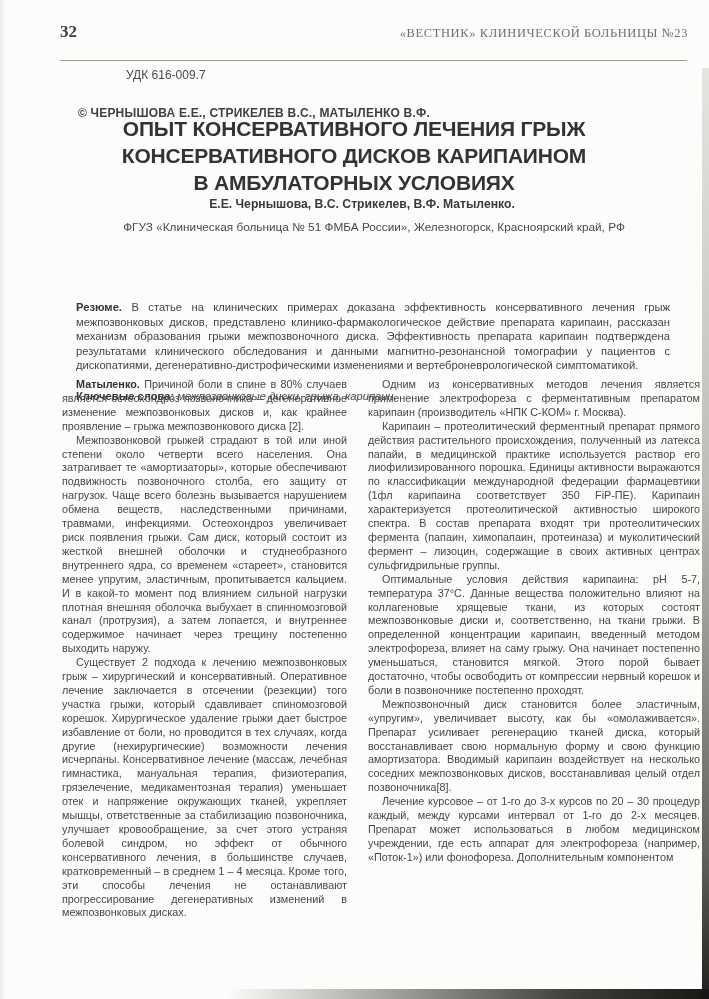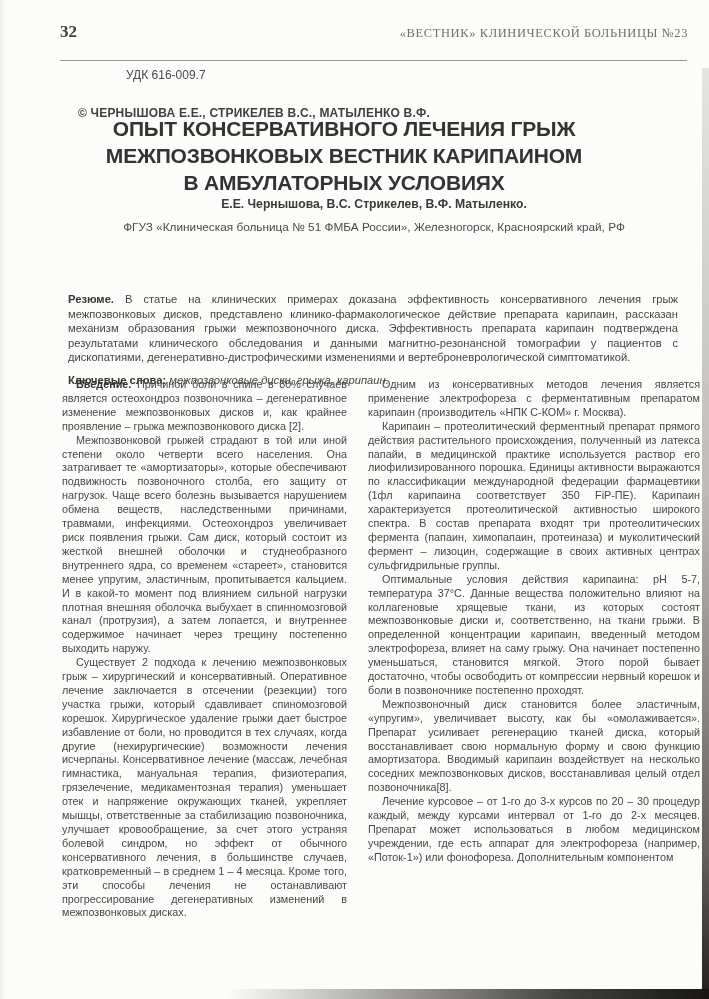--- a/index.html
+++ b/index.html
@@ -10,28 +10,28 @@
   }
   
   .running-head{position:absolute;top:22px;left:60px;width:628px;display:flex;justify-content:space-between;align-items:baseline;text-align:center;}
   .page-num{font-family:"Liberation Serif",serif;font-weight:bold;font-size:17px;color:#3d3d3d;}
   .journal{font-family:"Liberation Serif",serif;font-size:12.5px;color:#6f6f6f;letter-spacing:.6px;}
   .head-rule{position:absolute;top:60px;left:60px;width:627px;height:1px;background:#9c9a97;}
   
   .udk{position:absolute;top:68px;left:95px;font-size:12px;color:#4a4a4a;margin-left:31px;}
   .copyright{position:absolute;top:106px;left:78px;font-size:12px;font-weight:bold;color:#3f3f3f;letter-spacing:.2px;}
   
-  .title{position:absolute;top:115px;left:84px;width:520px;text-align:center;font-weight:bold;font-size:21px;line-height:27px;color:#333;letter-spacing:-.2px;}
-  .authors{position:absolute;top:197px;left:60px;width:628px;text-align:center;font-weight:bold;font-size:12.2px;color:#3a3a3a;}
+  .title{position:absolute;top:115px;left:94px;width:520px;text-align:center;font-weight:bold;font-size:21px;line-height:27px;color:#333;letter-spacing:-.2px;}
+  .authors{position:absolute;top:197px;left:48px;width:628px;text-align:center;font-weight:bold;font-size:12.2px;color:#3a3a3a;}
   .affiliation{position:absolute;top:220px;left:60px;width:628px;text-align:center;font-size:11.8px;color:#4a4a4a;}
   .address-block{position:absolute;top:245px;left:95px;font-size:11.4px;line-height:14.6px;color:#4a4a4a;}
   .address-block p{margin:0;}
   
   .abstract{position:absolute;top:284px;left:60px;width:626px;font-size:11.2px;line-height:14.6px;text-align:justify;color:#454545;}
-  .abstract p{margin:8px;}
+  .abstract p{margin:16px;}
   .abstract b{color:#353535;}
   .abstract i{font-style:italic;}
   
   .body-cols{position:absolute;top:378px;left:62px;width:638px;height:612px;display:flex;overflow:hidden;}
   .col{hyphens:auto;-webkit-hyphens:auto;}
   .col-left{width:285px;margin-right:21px;}
   .col-right{flex:1;}
   .col p{margin:0;text-indent:14px;text-align:justify;font-size:10.8px;line-height:13.9px;color:#474747;}
   .col p b{color:#333;}
   
@@ -50,36 +50,36 @@
     <span class="page-num">32</span>
     <span class="journal">«ВЕСТНИК» КЛИНИЧЕСКОЙ БОЛЬНИЦЫ №23</span>
   </div>
   <div class="head-rule"></div>
 
   <div class="udk">УДК 616-009.7</div>
   <div class="copyright">© ЧЕРНЫШОВА Е.Е., СТРИКЕЛЕВ В.С., МАТЫЛЕНКО В.Ф.</div>
 
   <div class="title">
     <div>ОПЫТ КОНСЕРВАТИВНОГО ЛЕЧЕНИЯ ГРЫЖ</div>
-    <div>МЕЖПОЗВОНКОВЫХ ВЕСТНИК КАРИПАИНОМ</div>
+    <div>КОНСЕРВАТИВНОГО ДИСКОВ КАРИПАИНОМ</div>
     <div>В АМБУЛАТОРНЫХ УСЛОВИЯХ</div>
   </div>
 
   <div class="authors">Е.Е. Чернышова, В.С. Стрикелев, В.Ф. Матыленко.</div>
   <div class="affiliation">ФГУЗ «Клиническая больница № 51 ФМБА России», Железногорск, Красноярский край, РФ</div>
 
 
   <div class="abstract">
     <p><b>Резюме.</b> <span>В статье на клинических примерах доказана эффективность консервативного лечения грыж межпозвонковых дисков, представлено клинико-фармакологическое действие препарата карипаин, рассказан механизм образования грыжи межпозвоночного диска. Эффективность препарата карипаин подтверждена результатами клинического обследования и данными магнитно-резонансной томографии у пациентов с дископатиями, дегенеративно-дистрофическими изменениями и вертеброневрологической симптоматикой.</span></p>
     <p><b>Ключевые слова:</b> <i>межпозвонковые диски, грыжа, карипаин.</i></p>
   </div>
 
   <div class="body-cols">
     <div class="col col-left">
-      <p><b>Введение.</b> <span>Причиной боли в спине в 80% случаев является остеохондроз позвоночника – дегенеративное изменение межпозвонковых дисков и, как крайнее проявление – грыжа межпозвонкового диска [2].</span></p>
+      <p><b>Матыленко.</b> <span>Причиной боли в спине в 80% случаев является остеохондроз позвоночника – дегенеративное изменение межпозвонковых дисков и, как крайнее проявление – грыжа межпозвонкового диска [2].</span></p>
       <p>Межпозвонковой грыжей страдают в той или иной степени около четверти всего населения. Она затрагивает те «амортизаторы», которые обеспечивают подвижность позвоночного столба, его защиту от нагрузок. Чаще всего болезнь вызывается нарушением обмена веществ, наследственными причинами, травмами, инфекциями. Остеохондроз увеличивает риск появления грыжи. Сам диск, который состоит из жесткой внешней оболочки и студнеобразного внутреннего ядра, со временем «стареет», становится менее упругим, эластичным, пропитывается кальцием. И в какой-то момент под влиянием сильной нагрузки плотная внешняя оболочка выбухает в спинномозговой канал (протрузия), а затем лопается, и внутреннее содержимое начинает через трещину постепенно выходить наружу.</p>
       <p>Существует 2 подхода к лечению межпозвонковых грыж – хирургический и консервативный. Оперативное лечение заключается в отсечении (резекции) того участка грыжи, который сдавливает спиномозговой корешок. Хирургическое удаление грыжи дает быстрое избавление от боли, но проводится в тех случаях, когда другие (нехирургические) возможности лечения исчерпаны. Консервативное лечение (массаж, лечебная гимнастика, мануальная терапия, физиотерапия, грязелечение, медикаментозная терапия) уменьшает отек и напряжение окружающих тканей, укрепляет мышцы, ответственные за стабилизацию позвоночника, улучшает кровообращение, за счет этого устраняя болевой синдром, но эффект от обычного консервативного лечения, в большинстве случаев, кратковременный – в среднем 1 – 4 месяца. Кроме того, эти способы лечения не останавливают прогрессирование дегенеративных изменений в межпозвонковых дисках.</p>
     </div>
     <div class="col col-right">
       <p>Одним из консервативных методов лечения является применение электрофореза с ферментативным препаратом карипаин (производитель «НПК С-КОМ» г. Москва).</p>
       <p>Карипаин – протеолитический ферментный препарат прямого действия растительного происхождения, полученный из латекса папайи, в медицинской практике используется раствор его лиофилизированного порошка. Единицы активности выражаются по классификации международной федерации фармацевтики (1фл карипаина соответствует 350 FiP-ПЕ). Карипаин характеризуется протеолитической активностью широкого спектра. В состав препарата входят три протеолитических фермента (папаин, химопапаин, протеиназа) и муколитический фермент – лизоцин, содержащие в своих активных центрах сульфгидрильные группы.</p>
       <p>Оптимальные условия действия карипаина: pH 5-7, температура 37°С. Данные вещества положительно влияют на коллагеновые хрящевые ткани, из которых состоят межпозвонковые диски и, соответственно, на ткани грыжи. В определенной концентрации карипаин, введенный методом электрофореза, влияет на саму грыжу. Она начинает постепенно уменьшаться, становится мягкой. Этого порой бывает достаточно, чтобы освободить от компрессии нервный корешок и боли в позвоночнике постепенно проходят.</p>
       <p>Межпозвоночный диск становится более эластичным, «упругим», увеличивает высоту, как бы «омолаживается». Препарат усиливает регенерацию тканей диска, который восстанавливает свою нормальную форму и свою функцию амортизатора. Вводимый карипаин воздействует на несколько соседних межпозвонковых дисков, восстанавливая целый отдел позвоночника[8].</p>
       <p>Лечение курсовое – от 1-го до 3-х курсов по 20 – 30 процедур каждый, между курсами интервал от 1-го до 2-х месяцев. Препарат может использоваться в любом медицинском учреждении, где есть аппарат для электрофореза (например, «Поток-1») или фонофореза. Дополнительным компонентом</p>
     </div>

